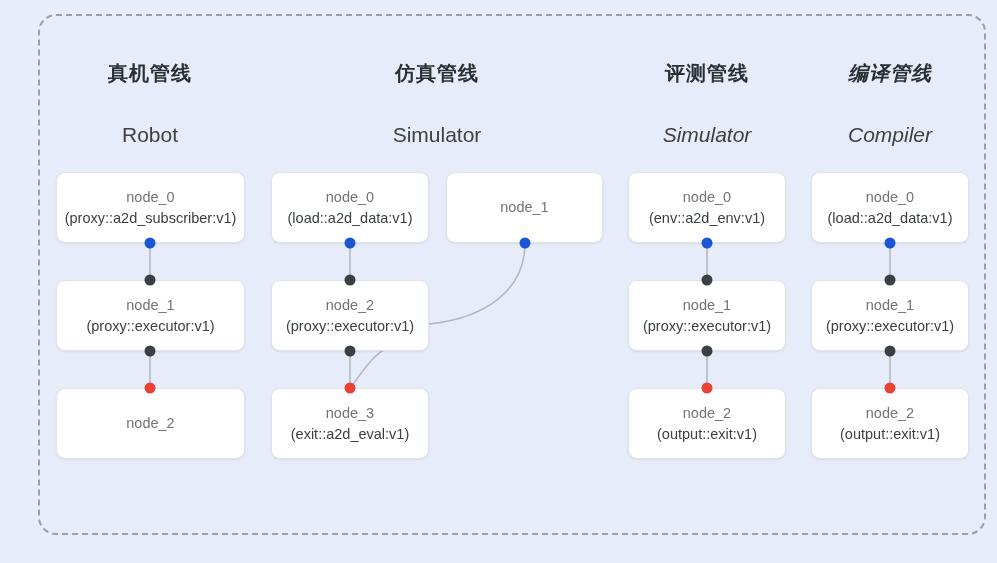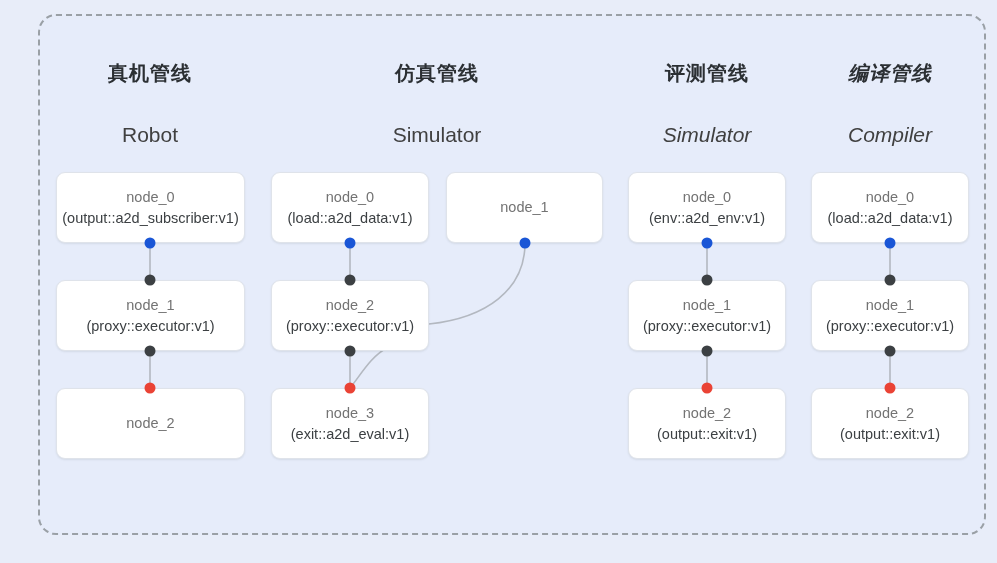--- a/index.html
+++ b/index.html
@@ -137,21 +137,21 @@
 
     <line x1="691" y1="243" x2="691" y2="280" stroke="#b3b8c0" stroke-width="1.6"></line>
     <line x1="691" y1="351" x2="691" y2="388" stroke="#b3b8c0" stroke-width="1.6"></line>
 
     <line x1="874" y1="243" x2="874" y2="280" stroke="#b3b8c0" stroke-width="1.6"></line>
     <line x1="874" y1="351" x2="874" y2="388" stroke="#b3b8c0" stroke-width="1.6"></line>
   </svg>
 
   <div class="node-box" style="left:40px; top:172px; width:189px;">
     <div class="node-name">node_0</div>
-    <div class="node-kind">(output::a2d_subscriber:v1)</div>
+    <div class="node-kind">(proxy::a2d_subscriber:v1)</div>
   </div>
   <div class="node-box" style="left:40px; top:280px; width:189px;">
     <div class="node-name">node_1</div>
     <div class="node-kind">(proxy::executor:v1)</div>
   </div>
   <div class="node-box" style="left:40px; top:388px; width:189px;">
     <div class="node-name">node_2</div>
   </div>
   <div class="port port-out" style="left:134px; top:243px;"></div>
   <div class="port port-mid" style="left:134px; top:280px;"></div>

